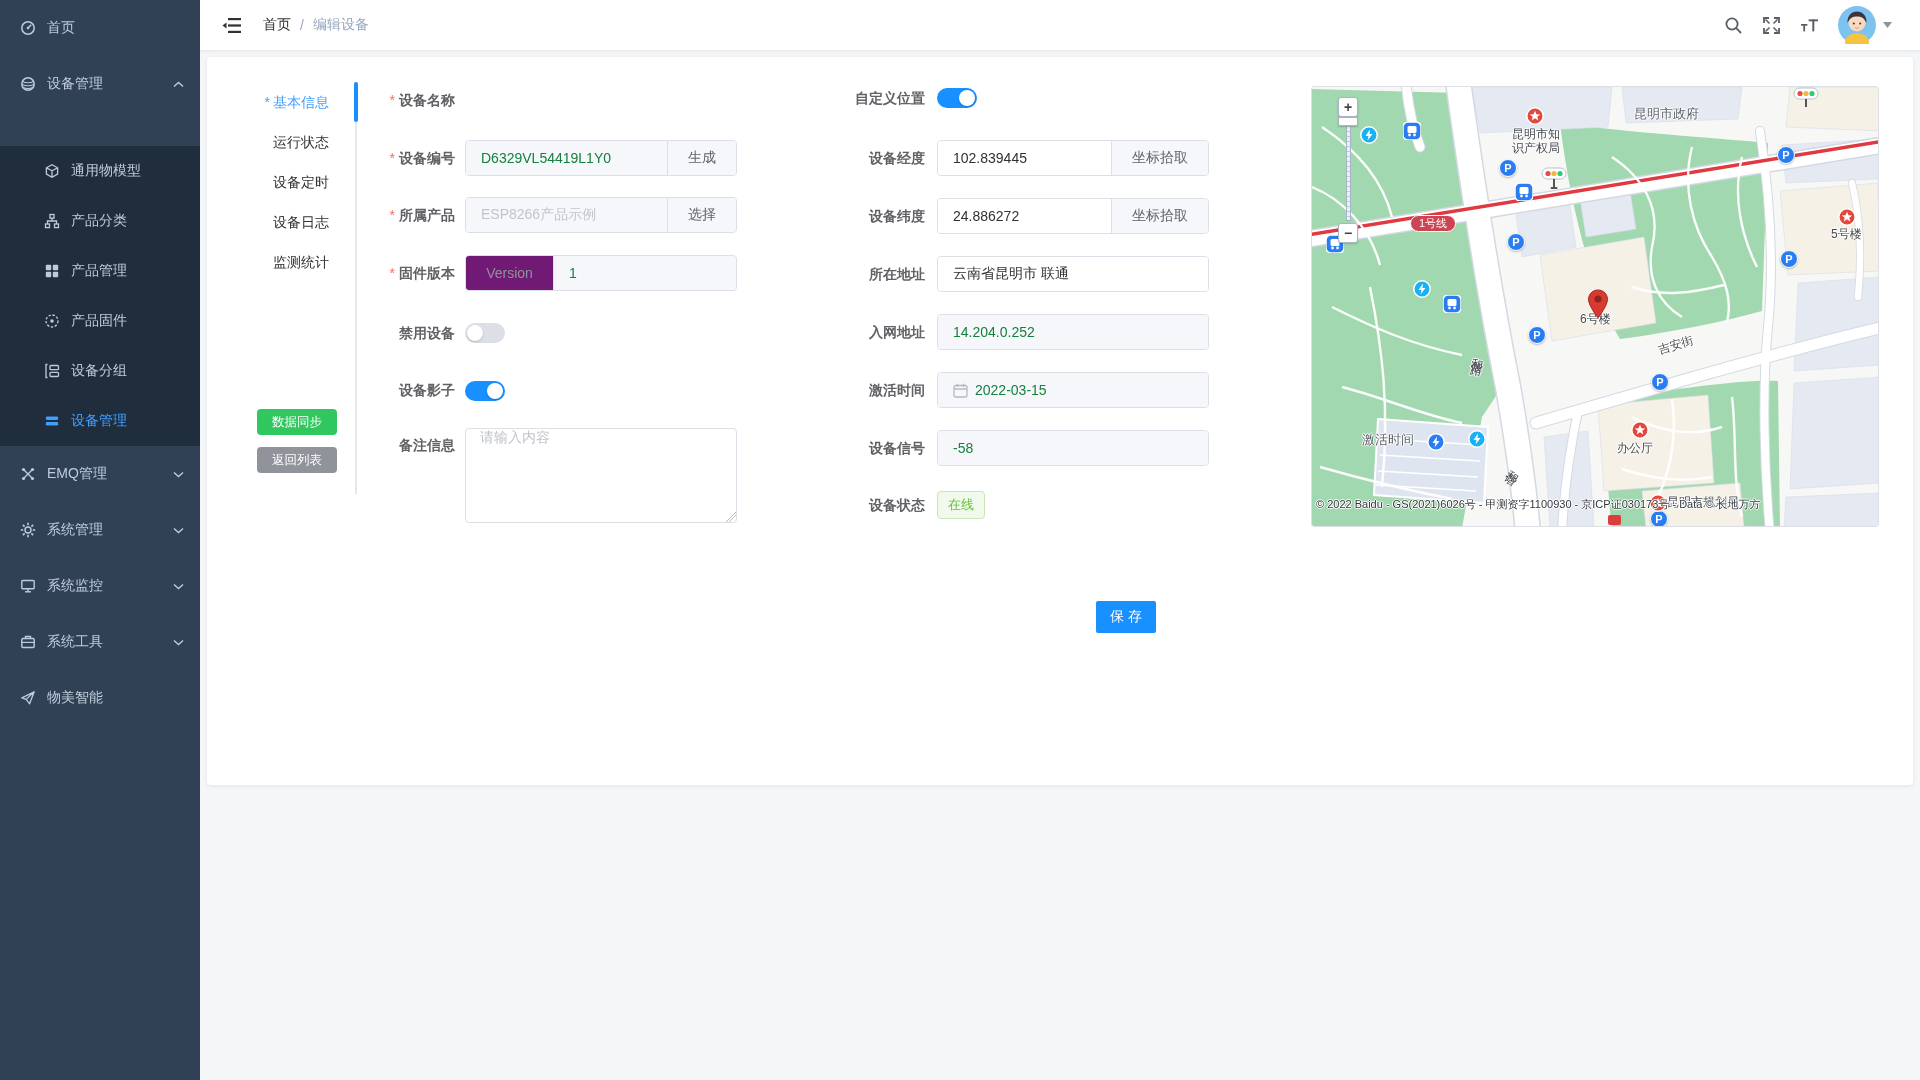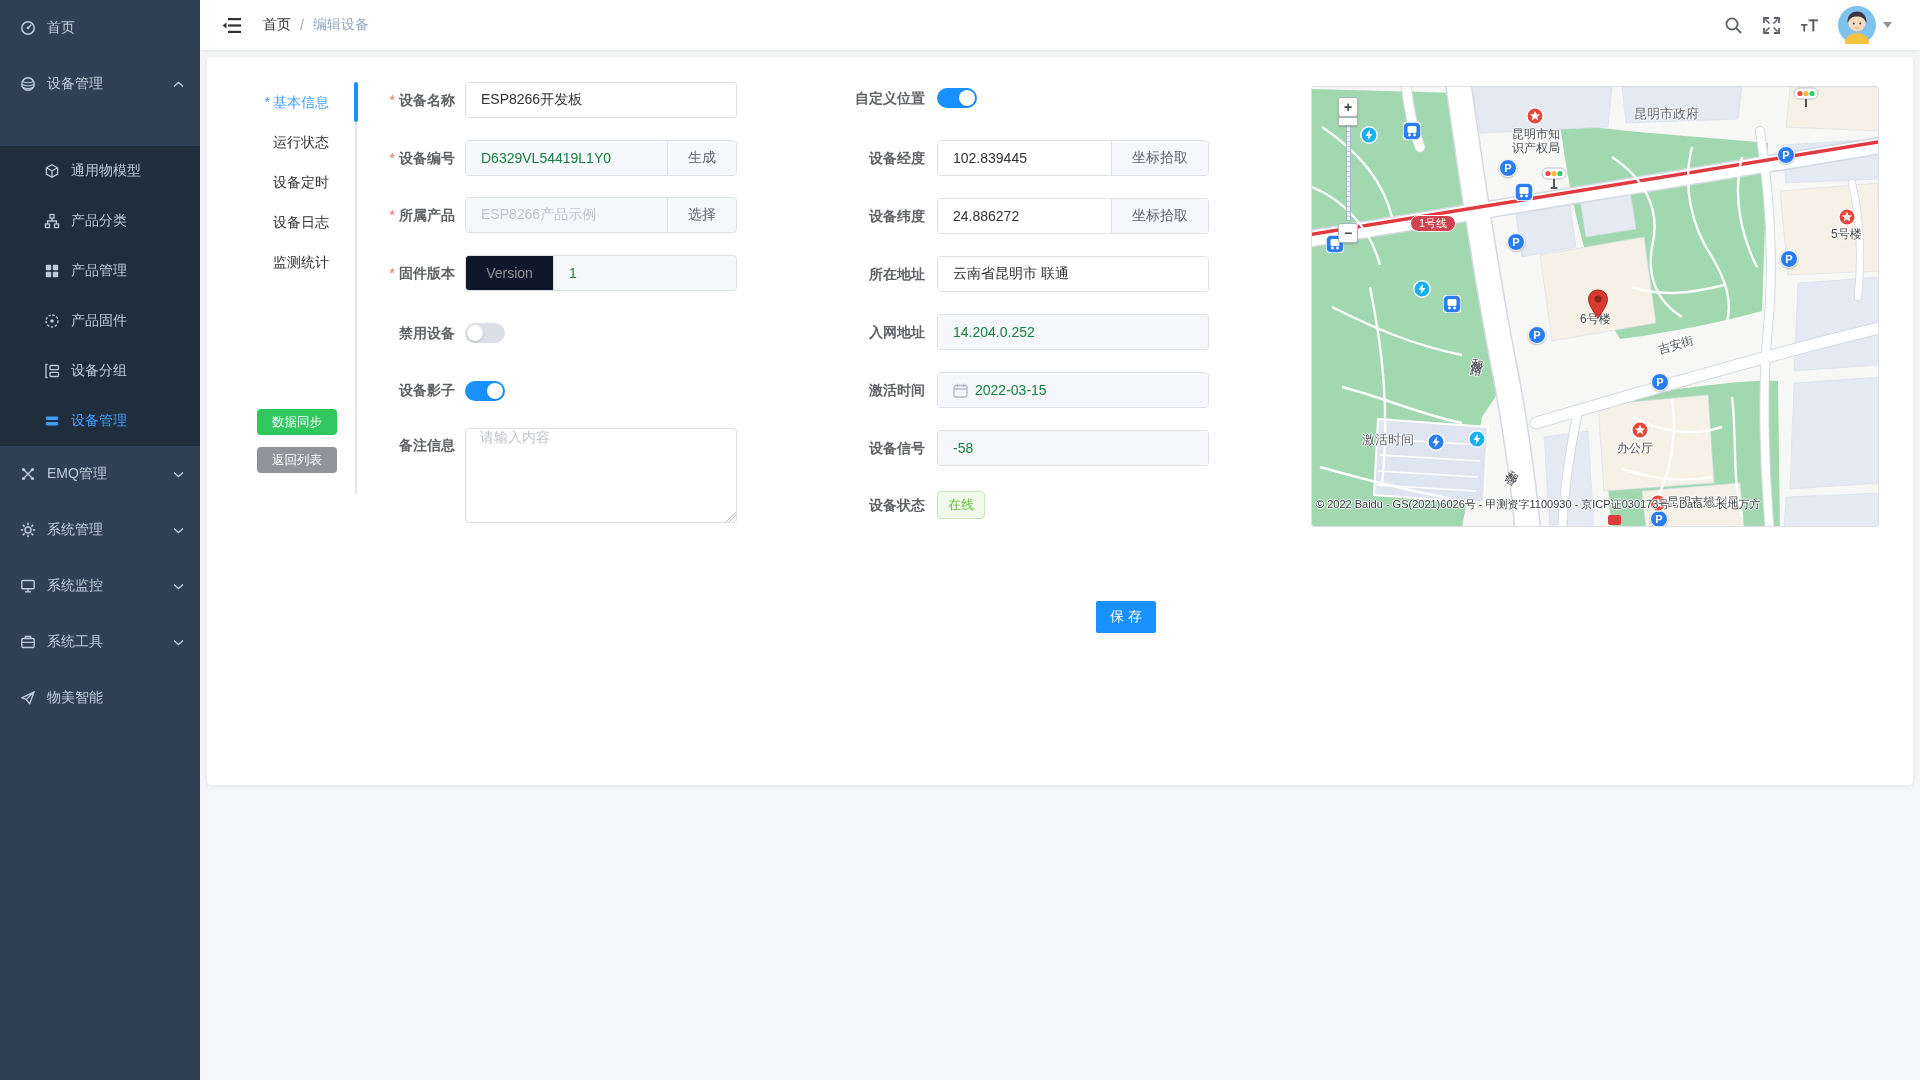--- a/index.html
+++ b/index.html
@@ -51,21 +51,21 @@
   .flabel { position:absolute; font-size:14px; font-weight:600; color:#606266; text-align:right; white-space:nowrap; }
   .req { color:#f56c6c; margin-right:4px; font-weight:normal; }
   .igroup { position:absolute; height:36px; display:flex; border:1px solid #dcdfe6; border-radius:4px;
     overflow:hidden; background:#fff; }
   .ival { flex:1; display:flex; align-items:center; padding:0 15px; font-size:14px; color:#303133;
     background:#fff; white-space:nowrap; overflow:hidden; }
   .ival.dis { background:#f5f7fa; color:#15803d; }
   .ival.ph { color:#c0c4cc; }
   .iappend { display:flex; align-items:center; justify-content:center; background:#f5f7fa;
     border-left:1px solid #dcdfe6; color:#5f646b; font-size:14px; cursor:pointer; white-space:nowrap; }
-  .iprepend { display:flex; align-items:center; justify-content:center; background:#0f172a;
+  .iprepend { display:flex; align-items:center; justify-content:center; background:#701a75;
     border-right:1px solid #dcdfe6; color:#909399; font-size:14px; white-space:nowrap; }
   .switch { position:absolute; width:40px; height:20px; border-radius:10px; background:#dcdfe6; cursor:pointer; }
   .switch .knob { position:absolute; top:2px; left:2px; width:16px; height:16px; border-radius:50%; background:#fff;
     box-shadow:0 1px 2px rgba(0,0,0,.2); }
   .switch.on { background:#1890ff; }
   .switch.on .knob { left:auto; right:2px; }
   .tarea { position:absolute; border:1px solid #dcdfe6; border-radius:4px; background:#fff;
     font-size:14px; color:#c0c4cc; padding:0 14px;
     background-image:linear-gradient(135deg, transparent 47%, #bbb 47%, #bbb 53%, transparent 53%, transparent 62%, #bbb 62%, #bbb 68%, transparent 68%);
     background-size:10px 10px; background-repeat:no-repeat; background-position:bottom right; }
@@ -310,23 +310,20 @@
       <div class="tab-divider"></div>
       <div class="tab-bar"></div>
     </div>
 
     <button class="mini-btn" style="top:352px;background:#31c75f">数据同步</button>
     <button class="mini-btn" style="top:390px;background:#909399">返回列表</button>
 
     <div class="flabel" style="left:128px;top:25px;width:120px;line-height:36px">
       <span class="req">*</span><span>设备名称</span>
     </div>
-    <div class="igroup" style="left:258px;top:25px;width:272px">
-      <div class="ival">ESP8266开发板</div>
-    </div>
 
     <div class="flabel" style="left:128px;top:83px;width:120px;line-height:36px">
       <span class="req">*</span><span>设备编号</span>
     </div>
     <div class="igroup" style="left:258px;top:83px;width:272px">
       <div class="ival dis">D6329VL54419L1Y0</div>
       <div class="iappend" style="width:69px">生成</div>
     </div>
 
     <div class="flabel" style="left:128px;top:140px;width:120px;line-height:36px">

